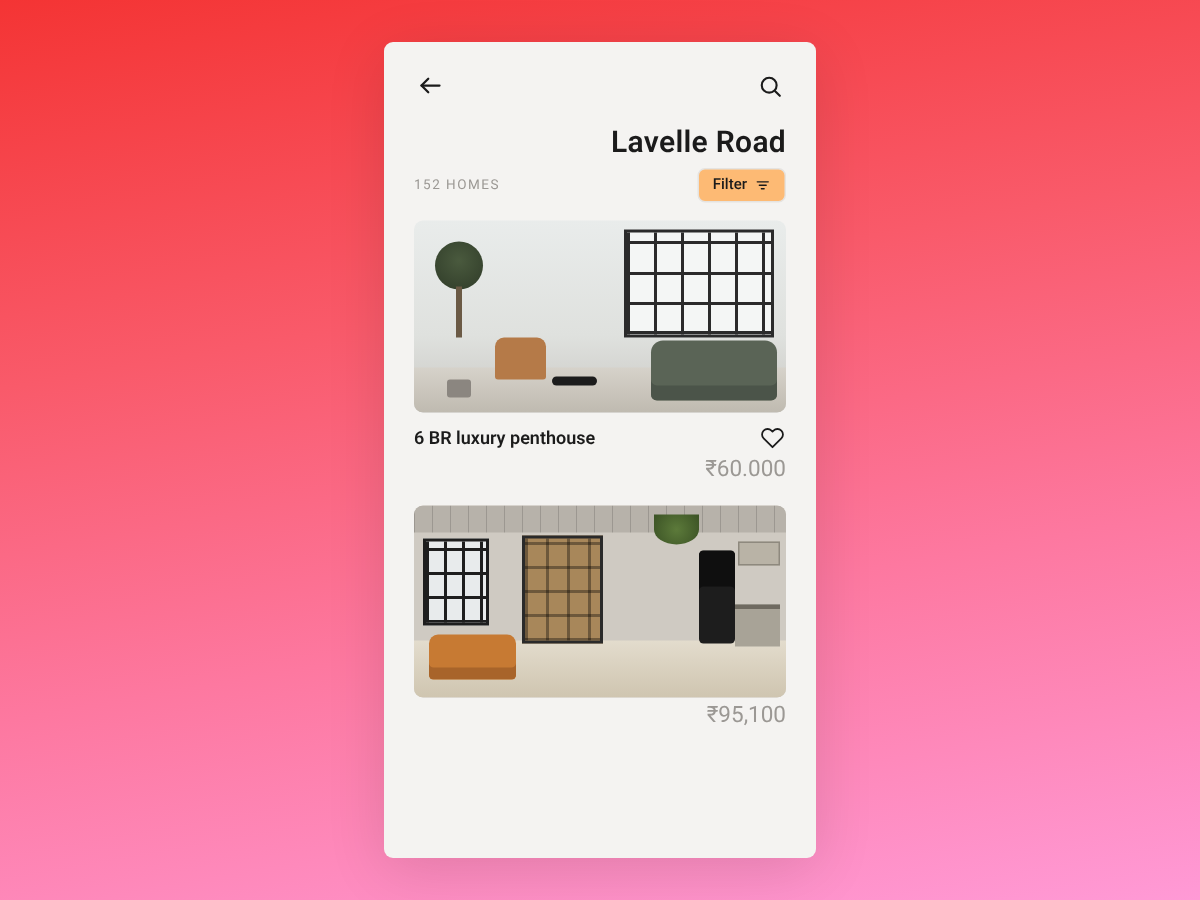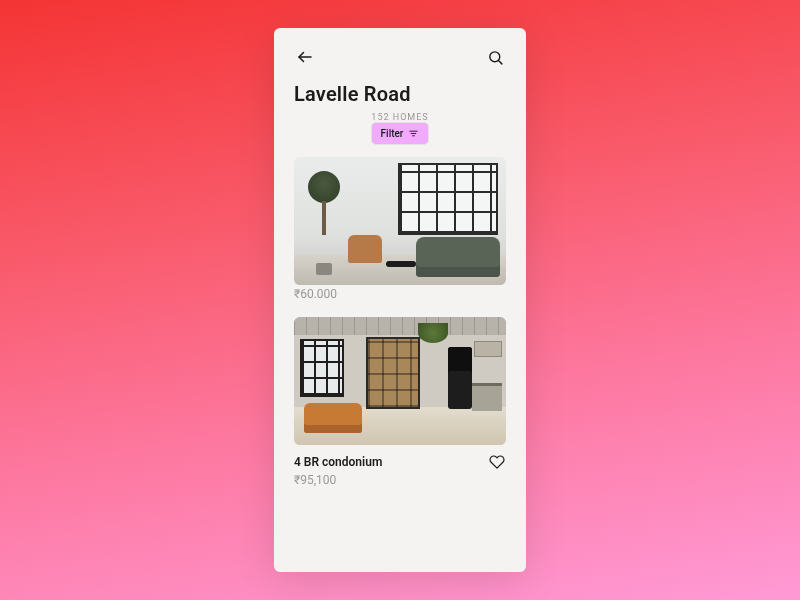--- a/index.html
+++ b/index.html
@@ -5,27 +5,28 @@
   * { box-sizing: border-box; margin: 0; padding: 0; }
   html, body { width: 800px; height: 600px; overflow: hidden; }
   body {
     font-family: -apple-system, BlinkMacSystemFont, "Segoe UI", Roboto, Helvetica, Arial, sans-serif;
     background: linear-gradient(170deg, #f43434 0%, #f95a6a 35%, #fd78a0 65%, #ff9ad6 100%);
     display: flex;
     align-items: center;
     justify-content: center;
   }
   .phone {
-    width: 252px;
+    width: 288px;
     height: 544px;
     background: #f4f3f1;
     border-radius: 6px;
     overflow: hidden;
     position: relative;
     box-shadow: 0 8px 40px rgba(0,0,0,0.12);
+    text-align: right;
   }
   .scroll {
     position: absolute;
     inset: 0;
     overflow-y: auto;
     scrollbar-width: none;
   }
   .scroll::-webkit-scrollbar { display: none; }
   .header {
     display: flex;
@@ -50,36 +51,35 @@
     font-size: 11px;
     line-height: 1.5;
     color: #9b9894;
     padding: 0 20px 18px;
   }
   .meta-row {
     display: flex;
     align-items: center;
     justify-content: space-between;
     padding: 0 20px 12px;
-    flex-direction: column;
   }
   .count {
     font-size: 9px;
     letter-spacing: 1px;
     color: #9b9894;
     text-transform: uppercase;
   }
   .filter-btn {
     display: flex;
     align-items: center;
     gap: 5px;
     font-size: 10px;
     font-weight: 500;
     color: #1b1b1b;
-    background: #f0abfc;
+    background: #fdba74;
     border: 1px solid #e5e3e0;
     border-radius: 5px;
     padding: 5px 9px;
     cursor: pointer;
   }
   .card { padding: 0 20px 16px; }
   .thumb {
     width: 100%;
     height: 128px;
     border-radius: 6px;
@@ -97,21 +97,21 @@
     font-size: 12px;
     font-weight: 600;
     color: #1b1b1b;
   }
   .heart {
     width: 18px; height: 18px;
     display:flex; align-items:center; justify-content:center;
     cursor:pointer; color:#1b1b1b;
   }
   .price {
-    font-size: 12px;
+    font-size: 15px;
     color: #9b9894;
     padding-top: 2px;
   }
 
   
   .room1 {
     background: linear-gradient(#e9eceb, #dfe1de 60%, #c8c7c3);
   }
   .room1 .win {
     position:absolute; right:8px; top:6px; width:100px; height:72px;
@@ -237,41 +237,41 @@
     <div class="card">
       <div class="thumb room1">
         <div class="floor"></div>
         <div class="win"></div>
         <div class="plant"></div>
           <div class="trunk"></div>
           <div class="pot"></div>
         <div class="chair"></div>
         <div class="table"></div>
         <div class="sofa"></div>
+      </div>
+      <div class="card-row">
+        <div class="card-title">6 BR luxury penthouse</div>
+        <div class="heart">
+          <svg width="16" height="16" viewBox="0 0 24 24" fill="none" stroke="currentColor" stroke-width="1.8" stroke-linecap="round" stroke-linejoin="round">
+              <path d="M20.84 4.61a5.5 5.5 0 0 0-7.78 0L12 5.67l-1.06-1.06a5.5 5.5 0 0 0-7.78 7.78L12 21.23l8.84-8.84a5.5 5.5 0 0 0 0-7.78z"></path>
+            </svg>
+        </div>
       </div>
       <div class="price">₹60.000</div>
     </div>
 
     <div class="card">
       <div class="thumb room2">
         <div class="ceiling"></div>
         <div class="floor"></div>
         <div class="winL"></div>
         <div class="shelf"></div>
         <div class="plant2"></div>
         <div class="fridge"></div>
         <div class="cabinets"></div>
         <div class="counter"></div>
         <div class="sofa2"></div>
       </div>
-      <div class="card-row">
-        <div class="card-title">4 BR condonium</div>
-        <div class="heart">
-          <svg width="16" height="16" viewBox="0 0 24 24" fill="none" stroke="currentColor" stroke-width="1.8" stroke-linecap="round" stroke-linejoin="round">
-              <path d="M20.84 4.61a5.5 5.5 0 0 0-7.78 0L12 5.67l-1.06-1.06a5.5 5.5 0 0 0-7.78 7.78L12 21.23l8.84-8.84a5.5 5.5 0 0 0 0-7.78z"></path>
-            </svg>
-        </div>
-      </div>
       <div class="price">₹95,100</div>
     </div>
 
   </div>
 </div>
 
 </body></html>

